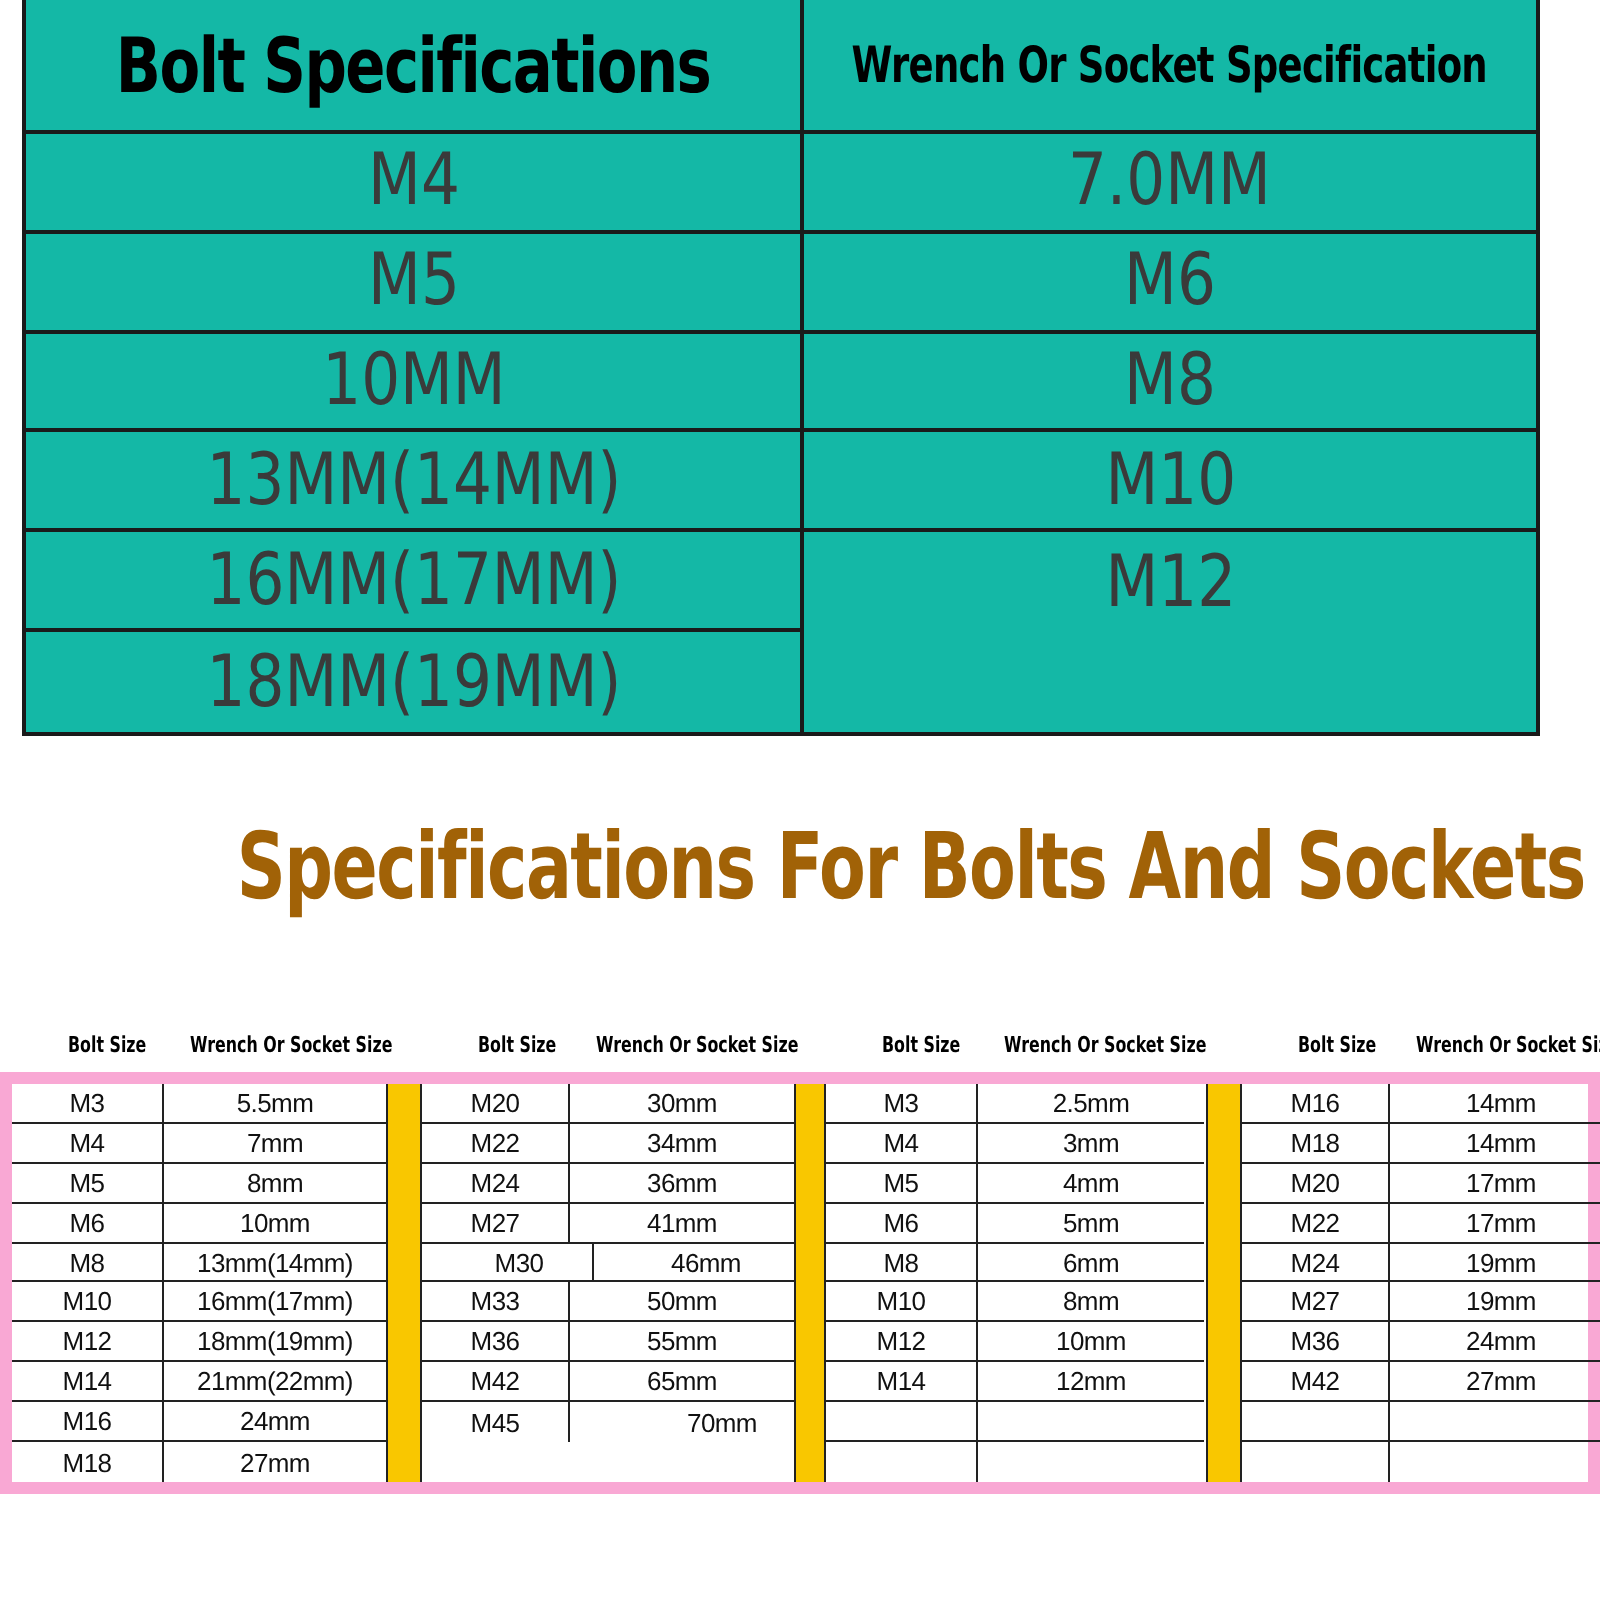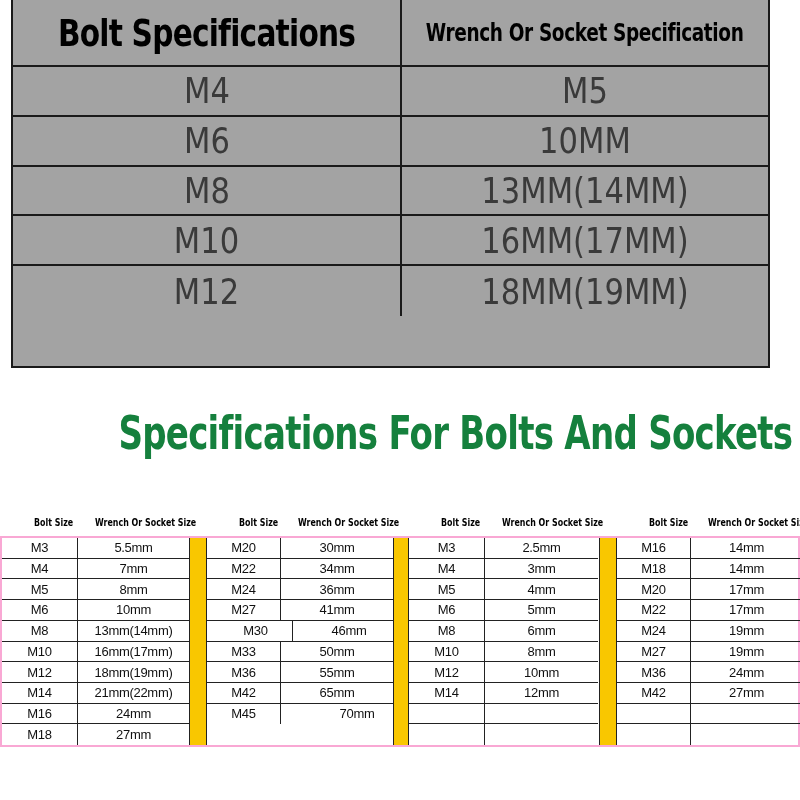--- a/index.html
+++ b/index.html
@@ -2,21 +2,21 @@
 <html><head>
 <meta charset="utf-8">
 <style>
   html, body { margin:0; padding:0; background:#ffffff; }
   body { width:800px; height:800px; position:relative; overflow:hidden; font-family:"Liberation Sans", sans-serif; }
 
   
   .top-table {
     position:absolute; left:11px; top:0; width:759px; height:368px;
     border:2px solid #1a1a1a; border-top:none; box-sizing:border-box;
-    background:#a3a3a3;
+    background:#14b8a6;
     display:grid; grid-template-columns:389px 1fr;
     grid-template-rows:67px repeat(6, 1fr);
   }
   .top-table > div {
     border-right:2px solid #1a1a1a; border-bottom:2px solid #1a1a1a;
     display:flex; align-items:center; justify-content:center;
     box-sizing:border-box; overflow:hidden; white-space:nowrap;
   }
   .top-table > div:nth-child(2n) { border-right:none; }
   .top-table > div.last { border-bottom:none; }
@@ -30,39 +30,39 @@
   }
   .top-cell-text {
     font-family:"DejaVu Sans", sans-serif; font-size:36px; color:#3a3a3a;
     transform:scaleX(0.85);
   }
 
   
   .main-title {
     position:absolute; left:0; top:406px; width:800px; text-align:center;
     font-family:"DejaVu Sans", sans-serif; font-weight:bold; font-size:46px;
-    color:#15803d; white-space:nowrap; letter-spacing:-1px;
+    color:#a16207; white-space:nowrap; letter-spacing:-1px;
   }
   .main-title span { display:inline-block; transform:scaleX(0.74); }
 
   
   .bottom {
     position:absolute; left:0; top:512px; width:800px; height:226px;
   }
   .bottom-headers {
     position:absolute; top:0; left:17px; width:800px; height:22px;
   }
   .bh {
     position:absolute; top:4px; font-family:"DejaVu Sans", sans-serif;
     font-weight:bold; font-size:11px; color:#000; white-space:nowrap;
     transform-origin:left center; transform:scaleX(0.72);
   }
   .grid {
     position:absolute; top:24px; left:0; width:800px; height:211px;
-    border:2px solid #f9a8d4; box-sizing:border-box; background:#fff;
+    border:6px solid #f9a8d4; box-sizing:border-box; background:#fff;
   }
   .block {
     position:absolute; top:0; height:100%;
     display:grid; grid-template-rows:repeat(10, 1fr);
   }
   .row { display:grid; border-bottom:1px solid #222; box-sizing:border-box; }
   .row:last-child { border-bottom:none; }
   .row .c {
     display:flex; align-items:center; justify-content:center;
     font-family:"Liberation Sans", sans-serif; font-size:13px; color:#111;
@@ -79,20 +79,23 @@
 
 <div class="top-table" id="topTable">
   <div>
     <span class="top-head-left">Bolt Specifications</span>
   </div>
   <div>
     <span class="top-head-right">Wrench Or Socket Specification</span>
   </div>
 <div>
       <span class="top-cell-text">M4</span>
+    </div>
+    <div>
+      <span class="top-cell-text">7.0MM</span>
     </div>
     <div>
       <span class="top-cell-text">M5</span>
     </div>
     <div>
       <span class="top-cell-text">M6</span>
     </div>
     <div>
       <span class="top-cell-text">10MM</span>
     </div>

